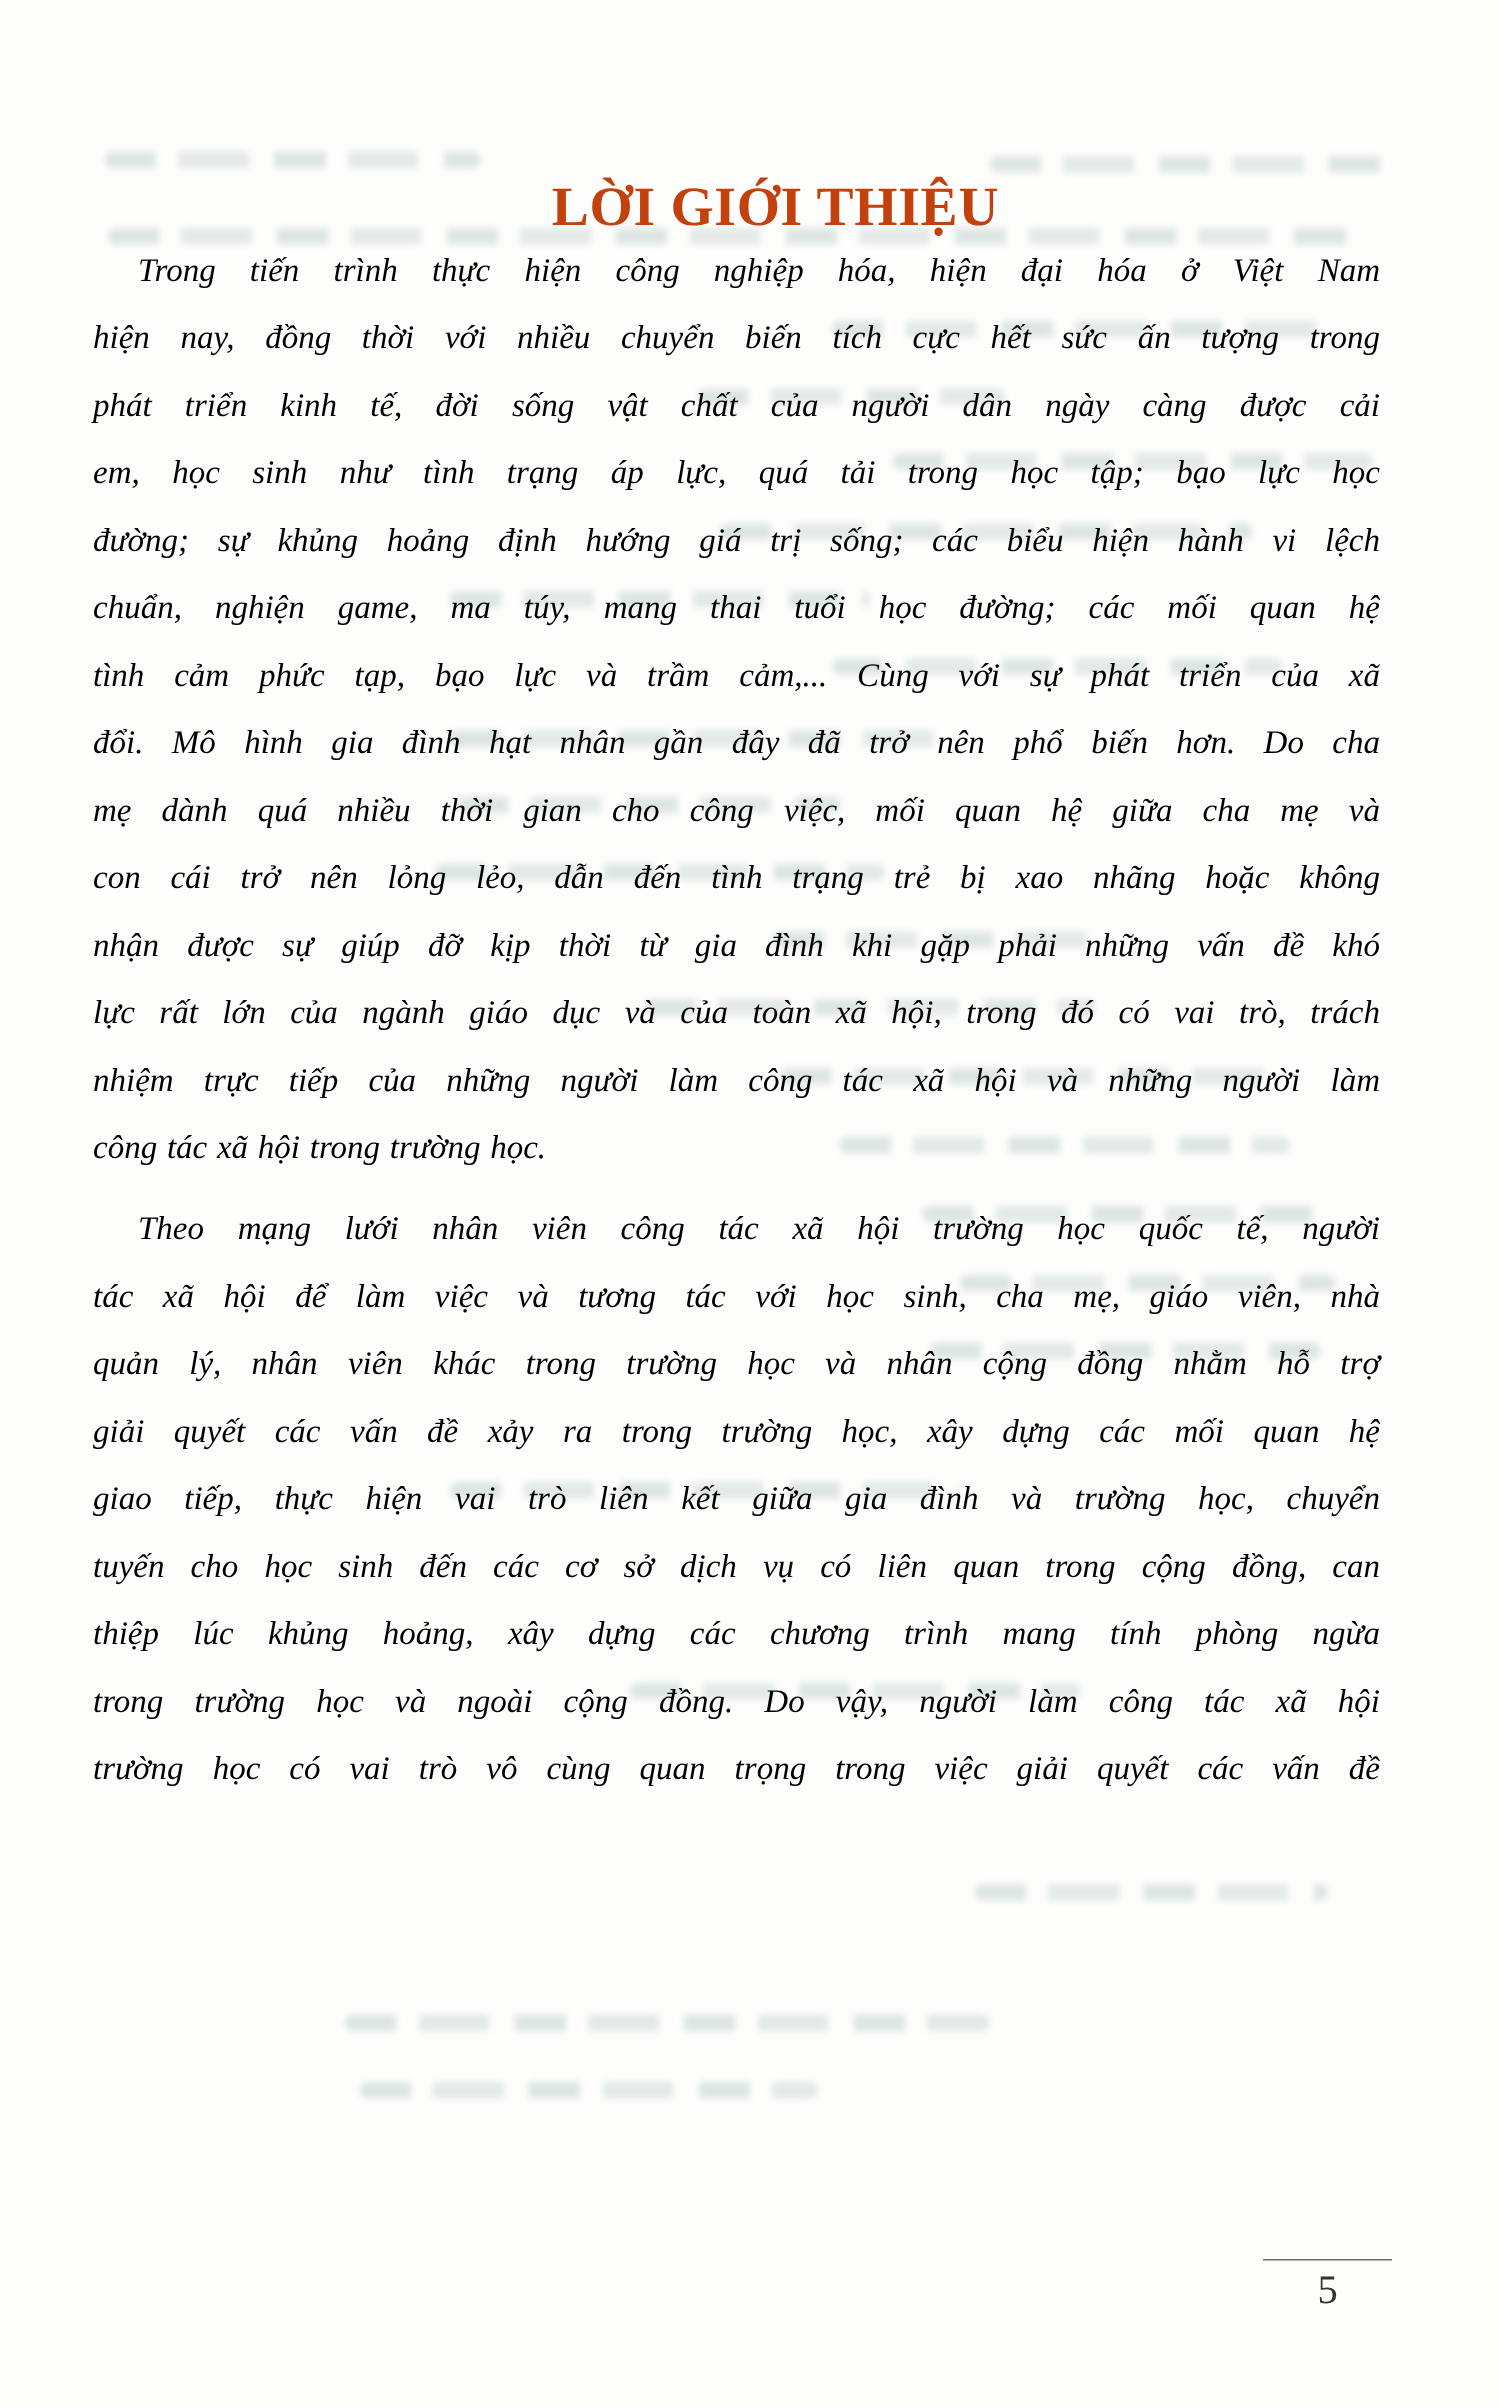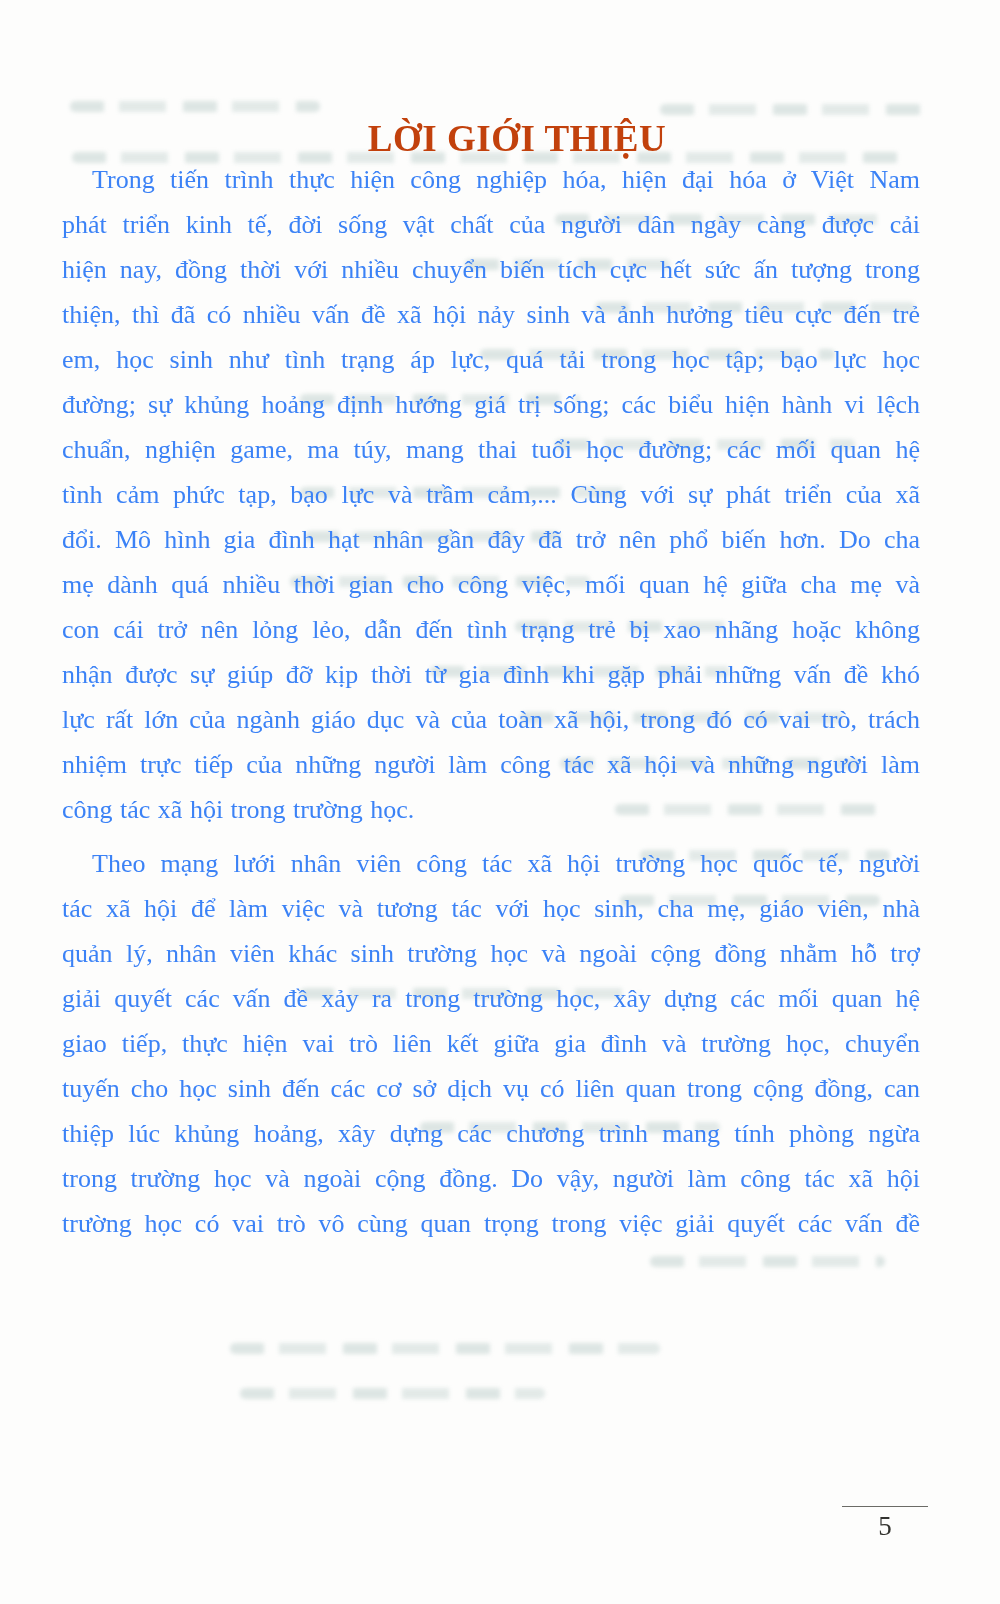--- a/index.html
+++ b/index.html
@@ -44,22 +44,23 @@
     letter-spacing: 0.5px;
     color: #c2410c;
     padding-left: 17px;
   }
 
   .text-block {
     position: absolute;
     top: 157px;
     left: 62px;
     width: 858px;
-    color: #3b82f6;
-    font-size: 26px;
+    color: #000000;
+    font-size: 22px;
+    font-style: italic;
   }
 
   .para { margin: 0; }
   .para + .para { margin-top: 9px; }
 
   .line {
     height: 45px;
     line-height: 45px;
     text-align: justify;
     text-align-last: justify;
@@ -115,39 +116,38 @@
   <div class="bleed" style="top:1122px; left:420px; width:300px;"></div>
   <div class="bleed" style="top:1256px; left:650px; width:235px;"></div>
   <div class="bleed" style="top:1343px; left:230px; width:430px;"></div>
   <div class="bleed" style="top:1388px; left:240px; width:305px;"></div>
 
   <h1 class="title">LỜI GIỚI THIỆU</h1>
 
   <div class="text-block" id="text-block">
       <div class="para">
         <div class="line indent">Trong tiến trình thực hiện công nghiệp hóa, hiện đại hóa ở Việt Nam</div>
+        <div class="line">hiện nay, đồng thời với nhiều chuyển biến tích cực hết sức ấn tượng trong</div>
         <div class="line">phát triển kinh tế, đời sống vật chất của người dân ngày càng được cải</div>
-        <div class="line">hiện nay, đồng thời với nhiều chuyển biến tích cực hết sức ấn tượng trong</div>
-        <div class="line">thiện, thì đã có nhiều vấn đề xã hội nảy sinh và ảnh hưởng tiêu cực đến trẻ</div>
         <div class="line">em, học sinh như tình trạng áp lực, quá tải trong học tập; bạo lực học</div>
         <div class="line">đường; sự khủng hoảng định hướng giá trị sống; các biểu hiện hành vi lệch</div>
         <div class="line">chuẩn, nghiện game, ma túy, mang thai tuổi học đường; các mối quan hệ</div>
         <div class="line">tình cảm phức tạp, bạo lực và trầm cảm,... Cùng với sự phát triển của xã</div>
         <div class="line">đổi. Mô hình gia đình hạt nhân gần đây đã trở nên phổ biến hơn. Do cha</div>
         <div class="line">mẹ dành quá nhiều thời gian cho công việc, mối quan hệ giữa cha mẹ và</div>
         <div class="line">con cái trở nên lỏng lẻo, dẫn đến tình trạng trẻ bị xao nhãng hoặc không</div>
         <div class="line">nhận được sự giúp đỡ kịp thời từ gia đình khi gặp phải những vấn đề khó</div>
         <div class="line">lực rất lớn của ngành giáo dục và của toàn xã hội, trong đó có vai trò, trách</div>
         <div class="line">nhiệm trực tiếp của những người làm công tác xã hội và những người làm</div>
         <div class="line flush">công tác xã hội trong trường học.</div>
       </div>
       <div class="para">
         <div class="line indent">Theo mạng lưới nhân viên công tác xã hội trường học quốc tế, người</div>
         <div class="line">tác xã hội để làm việc và tương tác với học sinh, cha mẹ, giáo viên, nhà</div>
-        <div class="line">quản lý, nhân viên khác sinh trường học và ngoài cộng đồng nhằm hỗ trợ</div>
+        <div class="line">quản lý, nhân viên khác trong trường học và nhân cộng đồng nhằm hỗ trợ</div>
         <div class="line">giải quyết các vấn đề xảy ra trong trường học, xây dựng các mối quan hệ</div>
         <div class="line">giao tiếp, thực hiện vai trò liên kết giữa gia đình và trường học, chuyển</div>
         <div class="line">tuyến cho học sinh đến các cơ sở dịch vụ có liên quan trong cộng đồng, can</div>
         <div class="line">thiệp lúc khủng hoảng, xây dựng các chương trình mang tính phòng ngừa</div>
         <div class="line">trong trường học và ngoài cộng đồng. Do vậy, người làm công tác xã hội</div>
         <div class="line">trường học có vai trò vô cùng quan trọng trong việc giải quyết các vấn đề</div>
       </div>
     </div>
 
   <div class="footer">

